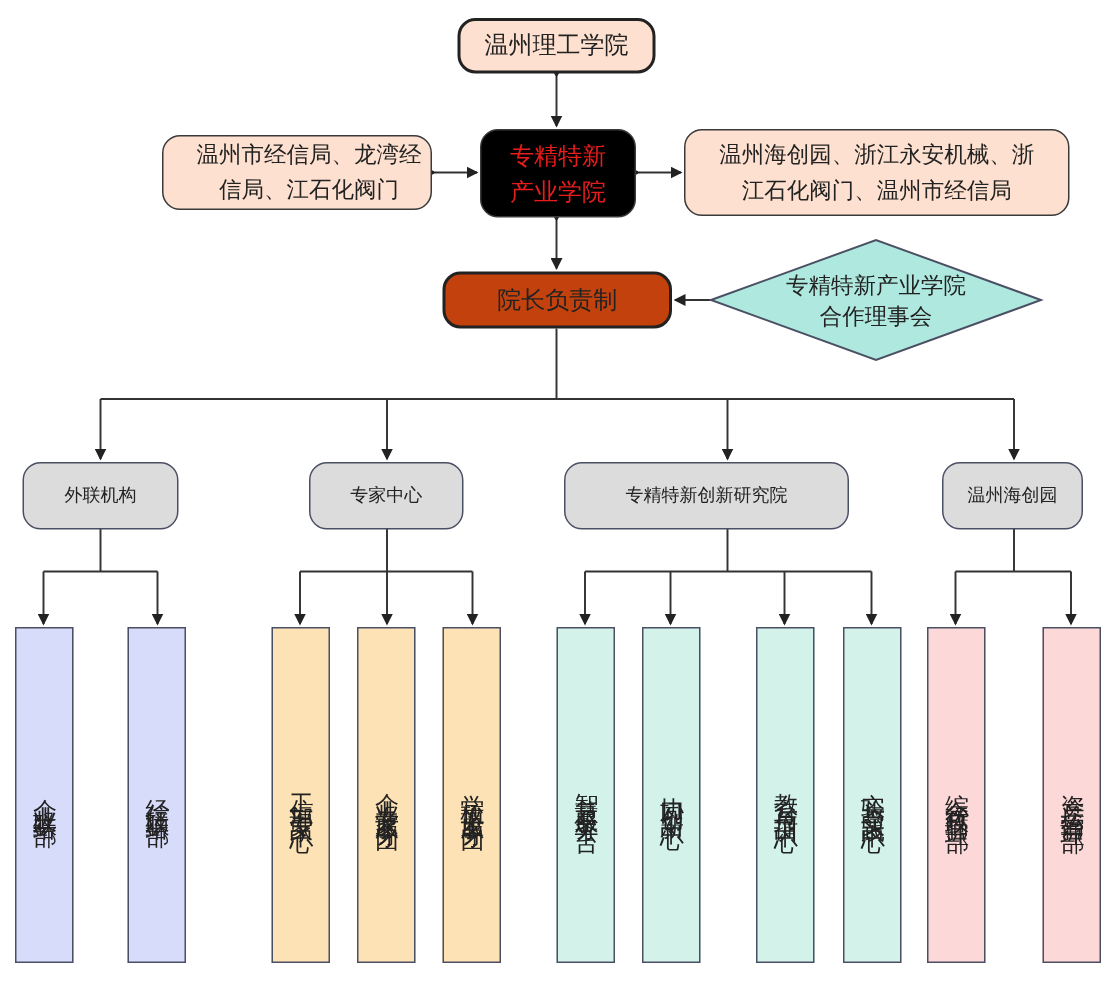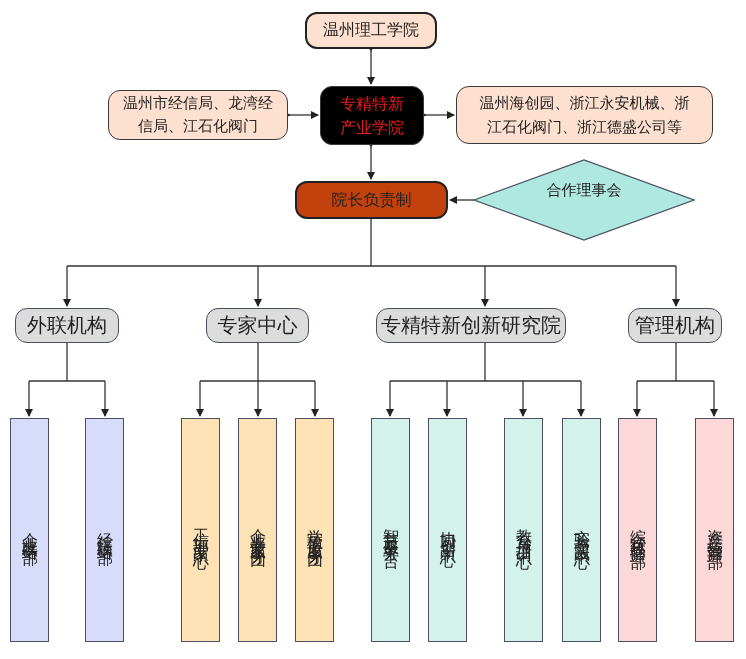--- a/index.html
+++ b/index.html
@@ -3,29 +3,29 @@
 <meta charset="utf-8">
 <style>
   html, body { margin:0; padding:0; background:#ffffff; }
   body { width:746px; height:659px; position:relative; overflow:hidden;
          font-family: "DejaVu Sans", "Liberation Sans", sans-serif; color:#222; }
   svg.wires { position:absolute; left:0; top:0; width:746px; height:659px; }
   .box { position:absolute; box-sizing:border-box; display:flex; align-items:center;
          justify-content:center; text-align:center; }
   .peach { background:#fde0cf; border:1.5px solid #3a3a3a; border-radius:12px; }
   .top { left:305px; top:12px; width:132px; height:37px; border:2px solid #222; font-size:16px; }
-  .left { left:108px; top:90px; width:180px; height:50px; font-size:15px; line-height:23px; padding:0 6px; }
-  .right { left:456px; top:86px; width:257px; height:58px; font-size:15px; line-height:24px; padding:0 6px;border-radius:13px; }
+  .left { left:108px; top:90px; width:180px; height:50px; font-size:15px; line-height:23px; padding:0 6px;justify-content:flex-end; }
+  .right { left:456px; top:86px; width:257px; height:58px; font-size:15px; line-height:24px; padding:0 6px; }
   .center { left:320px; top:86px; width:104px; height:59px; background:#000000; border:1.5px solid #3a3a3a;
             border-radius:12px; color:#e81c1c; font-size:16px; line-height:24px; }
   .director { left:295px; top:181px; width:153px; height:38px; background:#c2410c; border:2px solid #222;
               border-radius:12px; font-size:16px; }
   .diamond-text { position:absolute; left:500px; top:180px; width:168px; text-align:center; font-size:15px;
                   line-height:21px; }
-  .mid { background:#dcdcdc; border:1.5px solid #4a4f63; border-radius:12px; top:308px; height:35px; font-size:20px; }
+  .mid { background:#dcdcdc; border:1.5px solid #4a4f63; border-radius:12px; top:308px; height:45px; font-size:12px; }
   .leaf { top:418px; height:224px; width:39px; border:1.5px solid #4a4f63; font-size:16px;
           writing-mode:vertical-rl; text-orientation:upright; letter-spacing:4px; }
   .blue { background:#d8dcfb; }
   .orange { background:#fde2b5; }
   .teal { background:#d3f2ea; }
   .pink { background:#fdd8d8; }
 </style>
 </head>
 <body>
 
@@ -91,34 +91,35 @@
 <div class="box center">
   <div>
     <div>专精特新</div>
     <div>产业学院</div>
   </div>
 </div>
 
 <div class="box peach right">
   <div>
     <div>温州海创园、浙江永安机械、浙</div>
-    <div>江石化阀门、浙江德盛公司等</div>
+    <div>江石化阀门、温州市经信局</div>
   </div>
 </div>
 
 <div class="box director">院长负责制</div>
 
 <div class="diamond-text">
+  <div>专精特新产业学院</div>
   <div>合作理事会</div>
 </div>
 
 <div class="box mid" style="left:15px;width:104px;">外联机构</div>
 <div class="box mid" style="left:206px;width:103px;">专家中心</div>
 <div class="box mid" style="left:376px;width:190px;">专精特新创新研究院</div>
-<div class="box mid" style="left:628px;width:94px;">管理机构</div>
+<div class="box mid" style="left:628px;width:94px;">温州海创园</div>
 
 <div class="box leaf blue" style="left:10px;">企业联络部</div>
 <div class="box leaf blue" style="left:85px;">经信联络部</div>
 
 <div class="box leaf orange" style="left:181px;">工信部专家中心</div>
 <div class="box leaf orange" style="left:238px;">企业专家服务团</div>
 <div class="box leaf orange" style="left:295px;">学校博士服务团</div>
 
 <div class="box leaf teal" style="left:371px;">智慧云服务平台</div>
 <div class="box leaf teal" style="left:428px;">协同创新中心</div>

